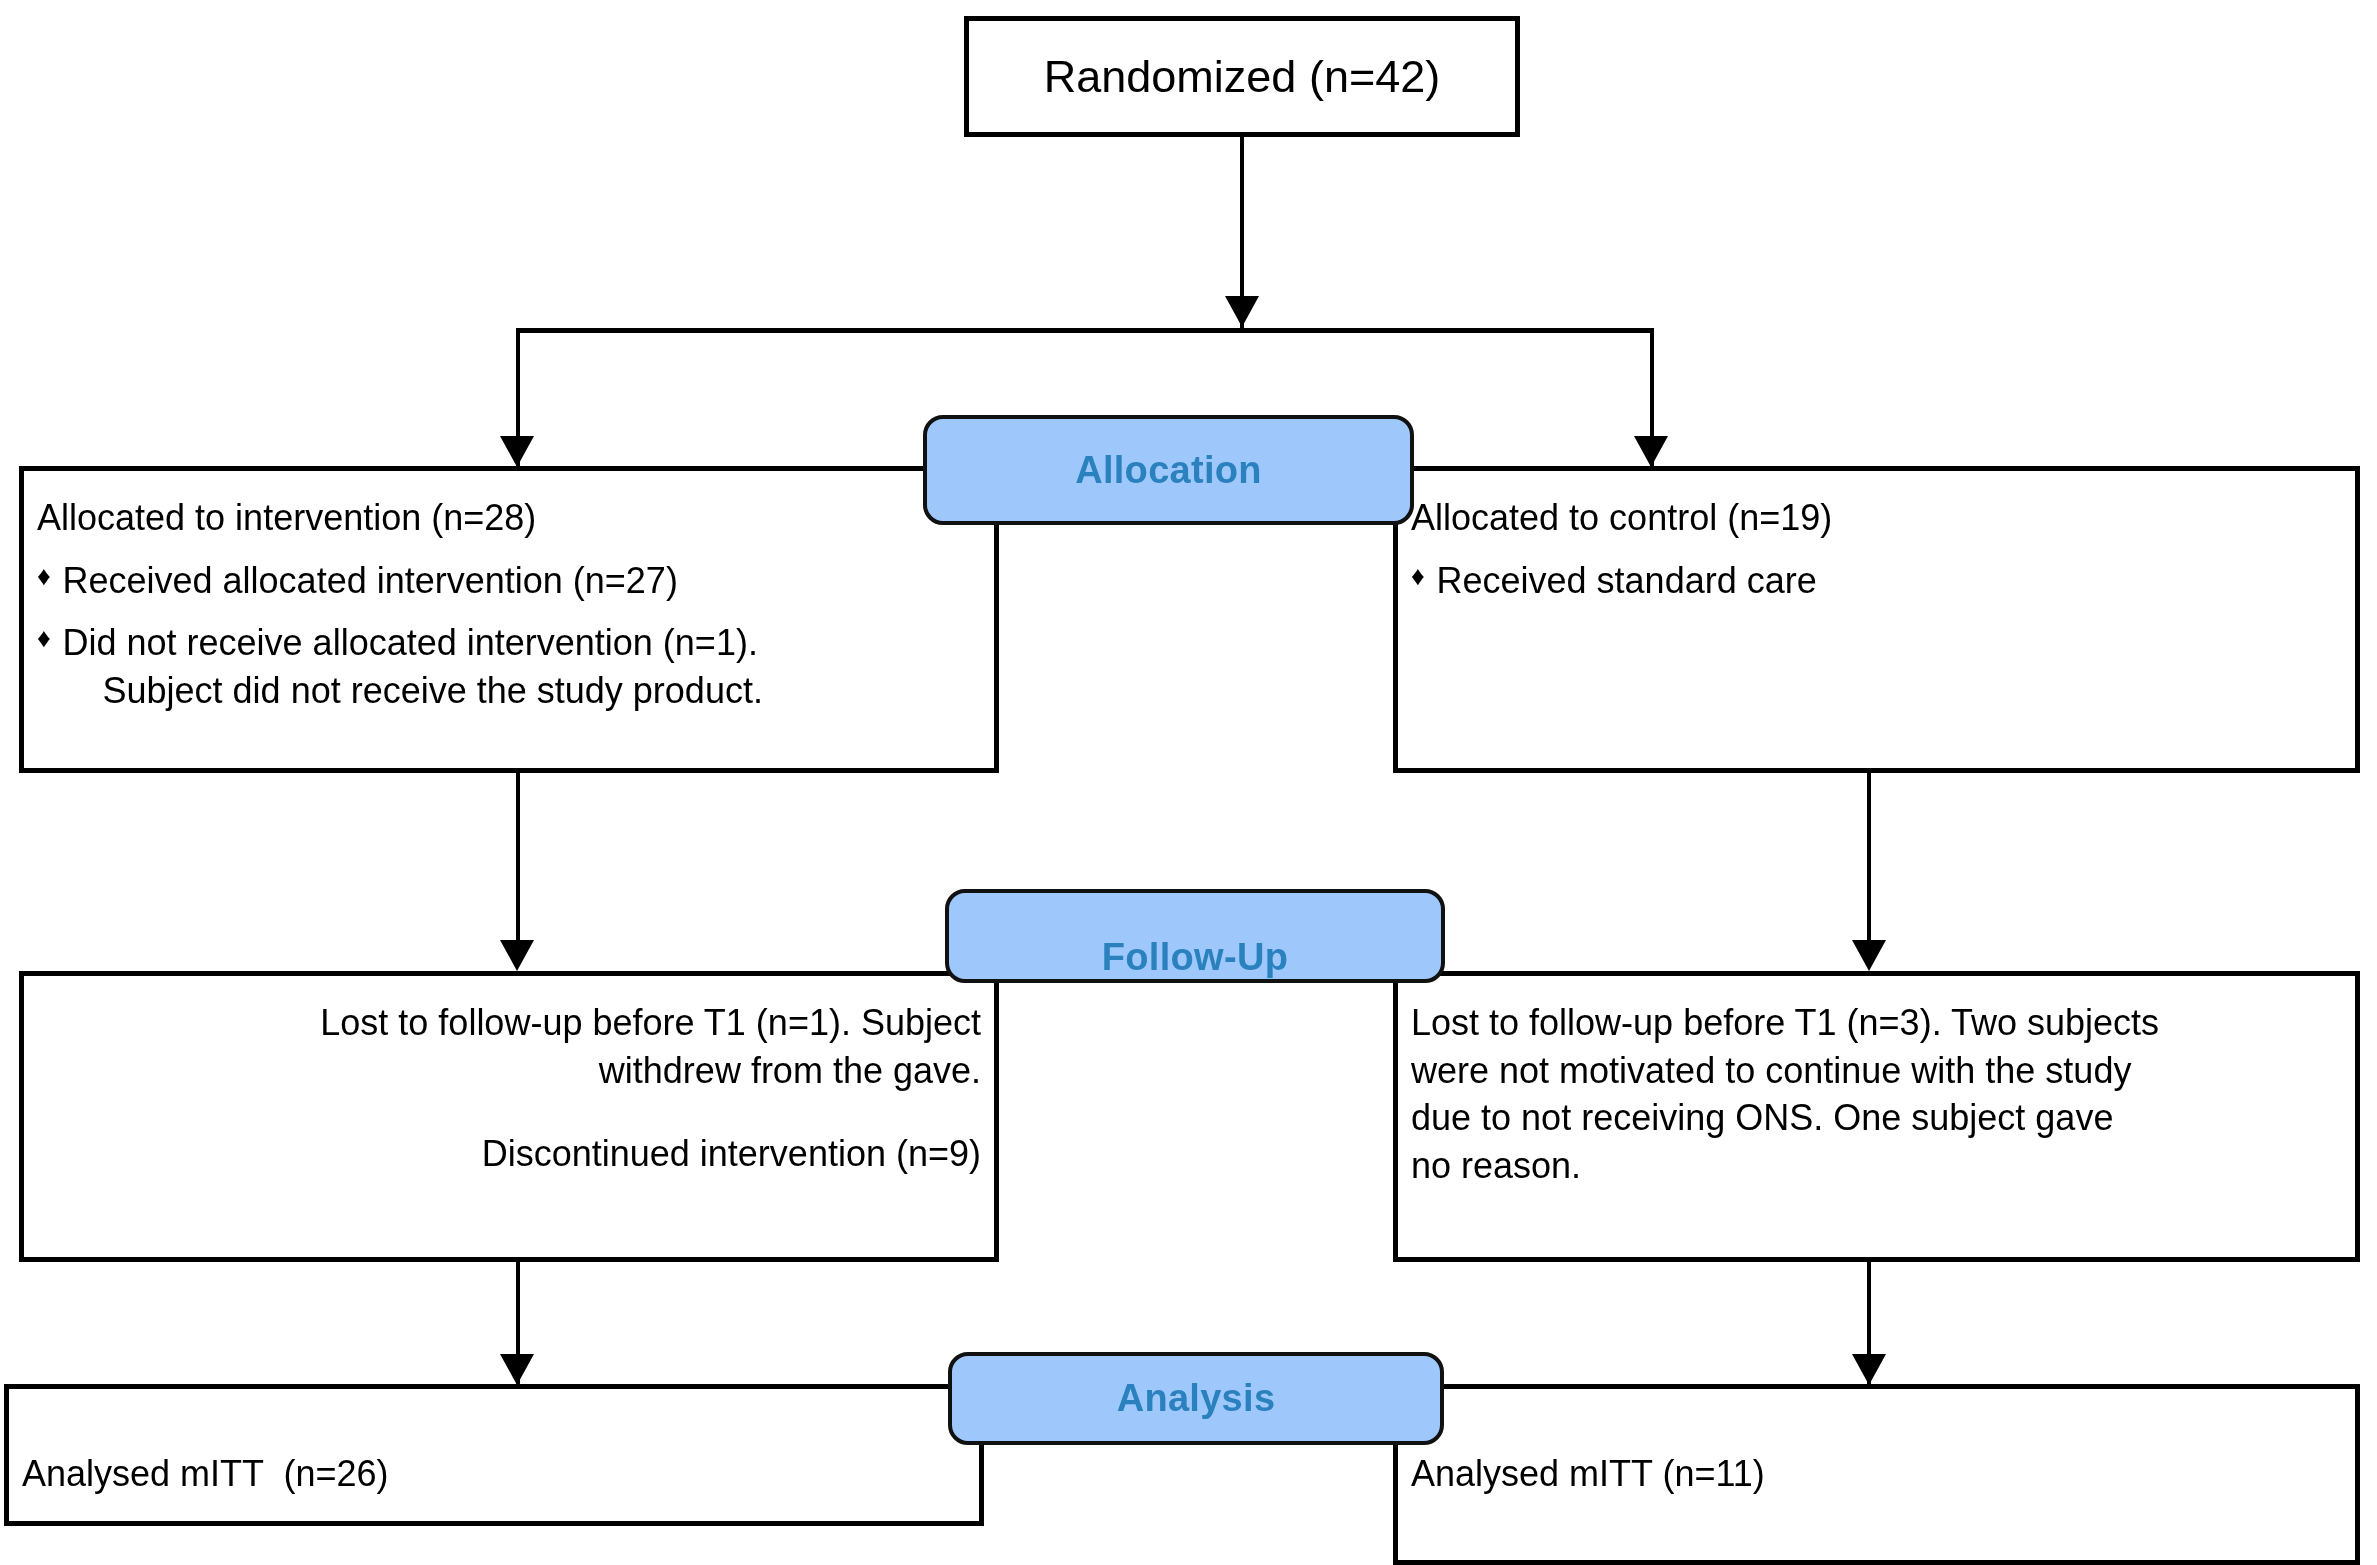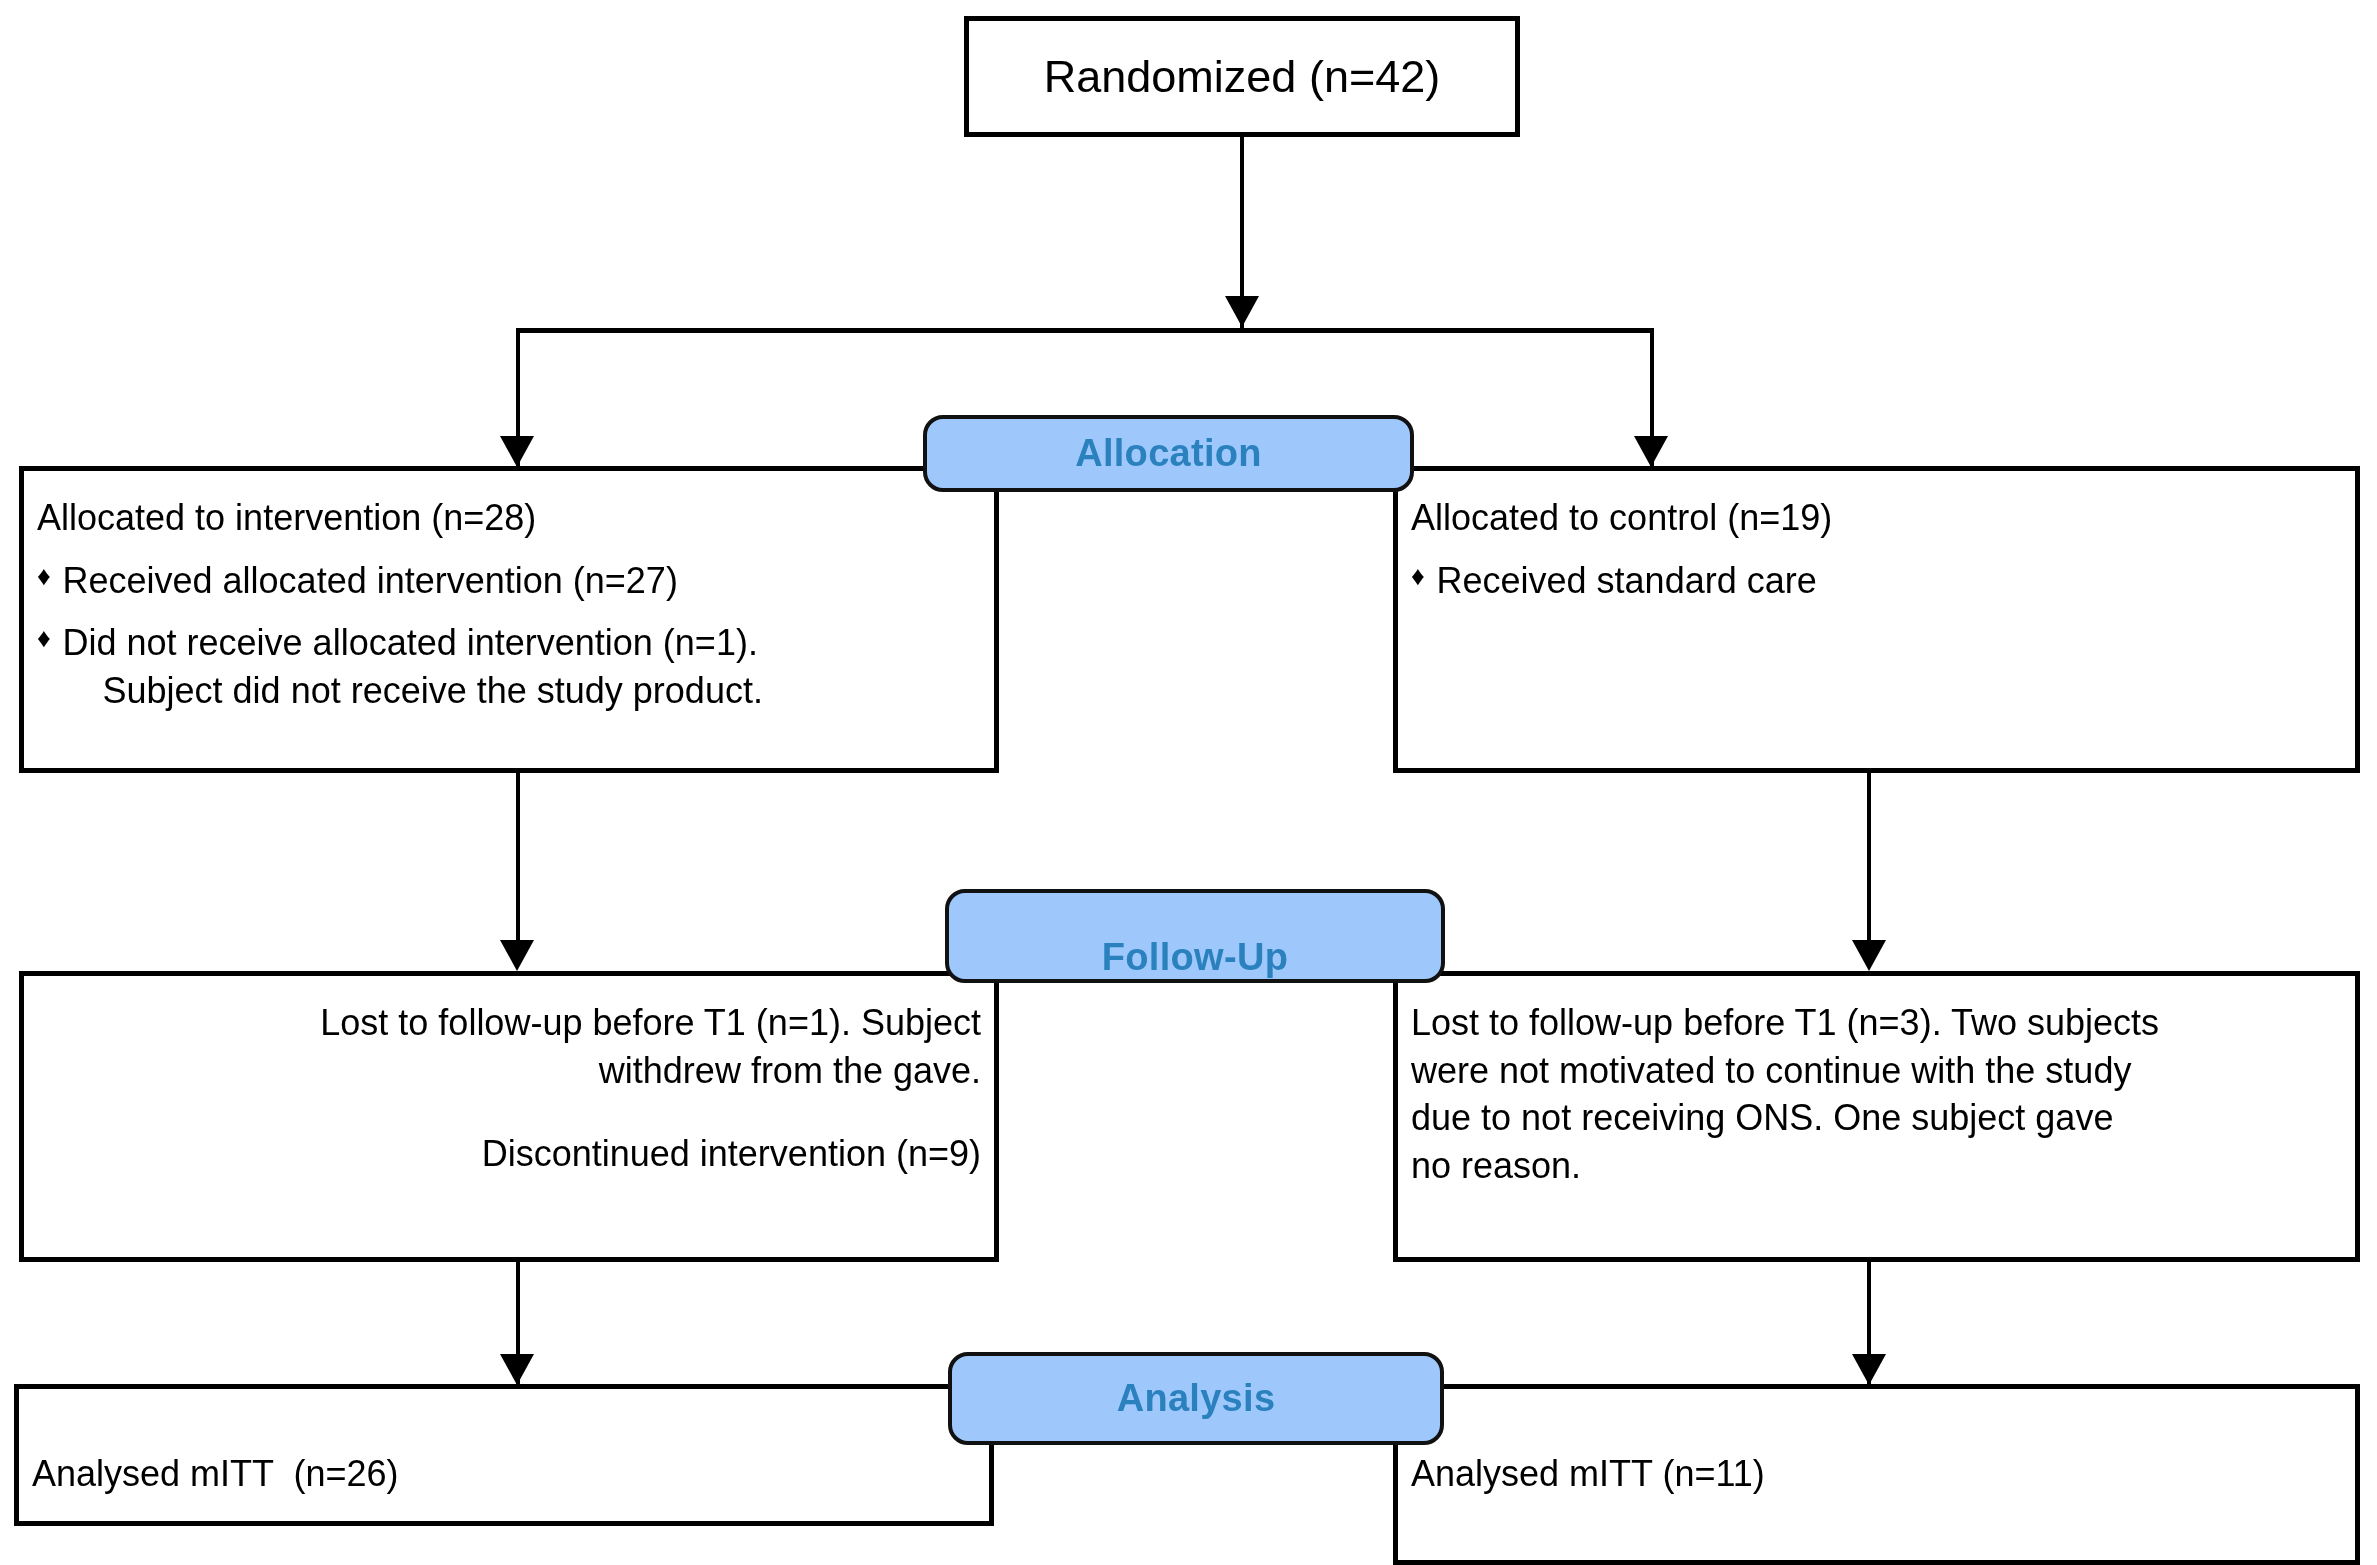--- a/index.html
+++ b/index.html
@@ -145,21 +145,21 @@
   </div>
 
   <div class="node node-pad" style="left:1393px; top:466px; width:967px; height:307px;">
     <div class="plain-row">Allocated to control (n=19)</div>
     <div class="bullet-row">
       <div class="bullet-glyph">♦</div>
       <div class="bullet-text">Received standard care</div>
     </div>
   </div>
 
-  <div class="stage-badge" style="left:923px; top:415px; width:491px; height:77px;">
+  <div class="stage-badge" style="left:923px; top:415px; width:491px; height:110px;">
     <span>Allocation</span>
   </div>
 
   <div class="vline" style="left:516px; top:773px; height:174px;"></div>
   <div class="arrowhead" style="left:500px; top:940px;"></div>
 
   <div class="vline" style="left:1867px; top:773px; height:174px;"></div>
   <div class="arrowhead" style="left:1852px; top:940px;"></div>
 
   <div class="node node-pad" style="left:19px; top:971px; width:980px; height:291px;text-align:right;">
@@ -179,21 +179,21 @@
   <div class="stage-badge" style="left:945px; top:889px; width:500px; height:94px;align-items:flex-end;">
     <span>Follow-Up</span>
   </div>
 
   <div class="vline" style="left:516px; top:1262px; height:123px;"></div>
   <div class="arrowhead" style="left:500px; top:1354px;"></div>
 
   <div class="vline" style="left:1867px; top:1262px; height:123px;"></div>
   <div class="arrowhead" style="left:1852px; top:1354px;"></div>
 
-  <div class="node node-pad" style="left:14px; top:1384px; width:980px; height:142px;">
+  <div class="node node-pad" style="left:4px; top:1384px; width:980px; height:142px;">
     <div class="plain-row" style="margin-top:38px;">Analysed mITT  (n=26)</div>
   </div>
 
   <div class="node node-pad" style="left:1393px; top:1384px; width:967px; height:181px;">
     <div class="plain-row" style="margin-top:38px;">Analysed mITT (n=11)</div>
   </div>
 
   <div class="stage-badge" style="left:948px; top:1352px; width:496px; height:93px;">
     <span>Analysis</span>
   </div>

